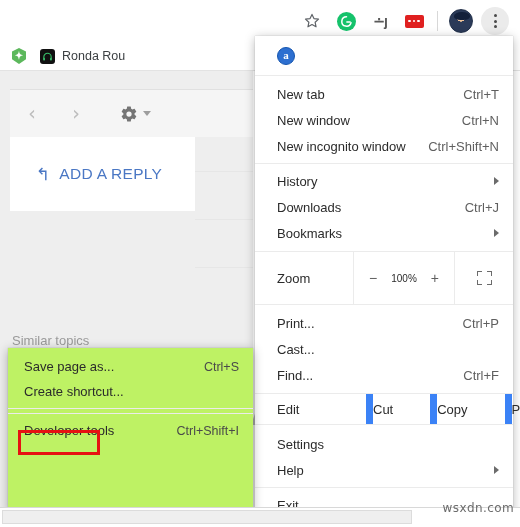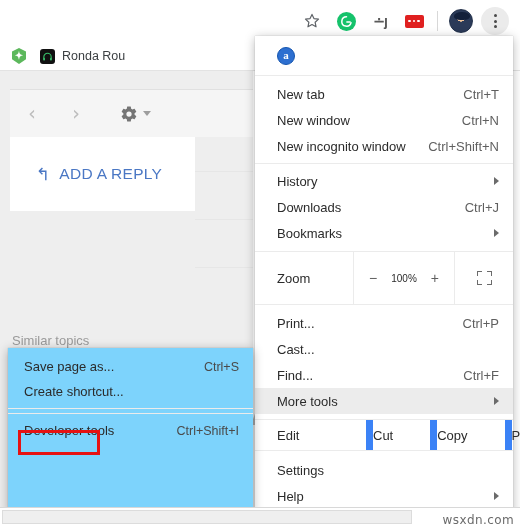--- a/index.html
+++ b/index.html
@@ -176,21 +176,21 @@
   .edit-lbl { flex: 0 0 74px; display: flex; align-items: center; padding-left: 22px; }
   .edit-cell {
     flex: 1; display: flex; align-items: center; justify-content: center;
     border-left: 7px solid #3b82f6;
     margin-left: 37px;
   }
 
   
   .menu-sub {
     position: absolute; left: 8px; top: 348px; width: 245px; height: 165px;
-    background: #7dd3fc;
+    background: #bef264;
     box-shadow: 0 2px 10px rgba(0,0,0,.30), 0 0 1px rgba(0,0,0,.25);
     font-size: 13px; color: #2b2b2b;
   }
   .srow {
     height: 25px; display: flex; align-items: center;
     padding: 0 14px 0 16px; white-space: nowrap; position: relative;
   }
   .srow .lbl { flex: 1; }
   .srow .acc { color: #4a4a4a; font-size: 12.5px; }
   .ssep { height: 1px; background: #ebebeb; margin: 4px 0; }
@@ -205,21 +205,21 @@
     position: absolute; left: 118px; top: 382px;
     font-size: 46px; font-weight: 700; color: rgba(110,110,110,.45);
     letter-spacing: 1px; font-family: "Liberation Sans", sans-serif;
     pointer-events: none; user-select: none;
   }
   .wm-face {
     position: absolute; left: 162px; top: 378px; width: 52px; height: 66px;
     pointer-events: none;
   }
   .wm-bottom {
-    position: absolute; right: 6px; bottom: 0;
+    position: absolute; right: 6px; bottom: 12px;
     font-size: 12px; color: #6b6b6b; letter-spacing: .4px;
     font-family: "DejaVu Sans", sans-serif;
   }
   .bottom-strip {
     position: absolute; left: 0; bottom: 0; width: 520px; height: 20px;
     background: #ffffff; border-top: 1px solid #d8d8d8;
   }
   .bottom-strip-inner {
     position: absolute; left: 2px; top: 2px; width: 410px; height: 14px;
     background: #efefef; border: 1px solid #dcdcdc;
@@ -396,24 +396,20 @@
         <span class="lbl">Print...</span>
         <span class="acc">Ctrl+P</span>
       </div>
       <div class="mrow">
         <span class="lbl">Cast...</span>
       </div>
       <div class="mrow">
         <span class="lbl">Find...</span>
         <span class="acc">Ctrl+F</span>
       </div>
-      <div class="mrow hl">
-        <span class="lbl">More tools</span>
-        <span class="arrow-r"></span>
-      </div>
     </div>
 
     <div style="height:5px"></div>
 
     <div class="edit-row">
       <div class="edit-lbl">Edit</div>
       <div class="edit-cell">Cut</div>
       <div class="edit-cell">Copy</div>
       <div class="edit-cell">Paste</div>
     </div>

